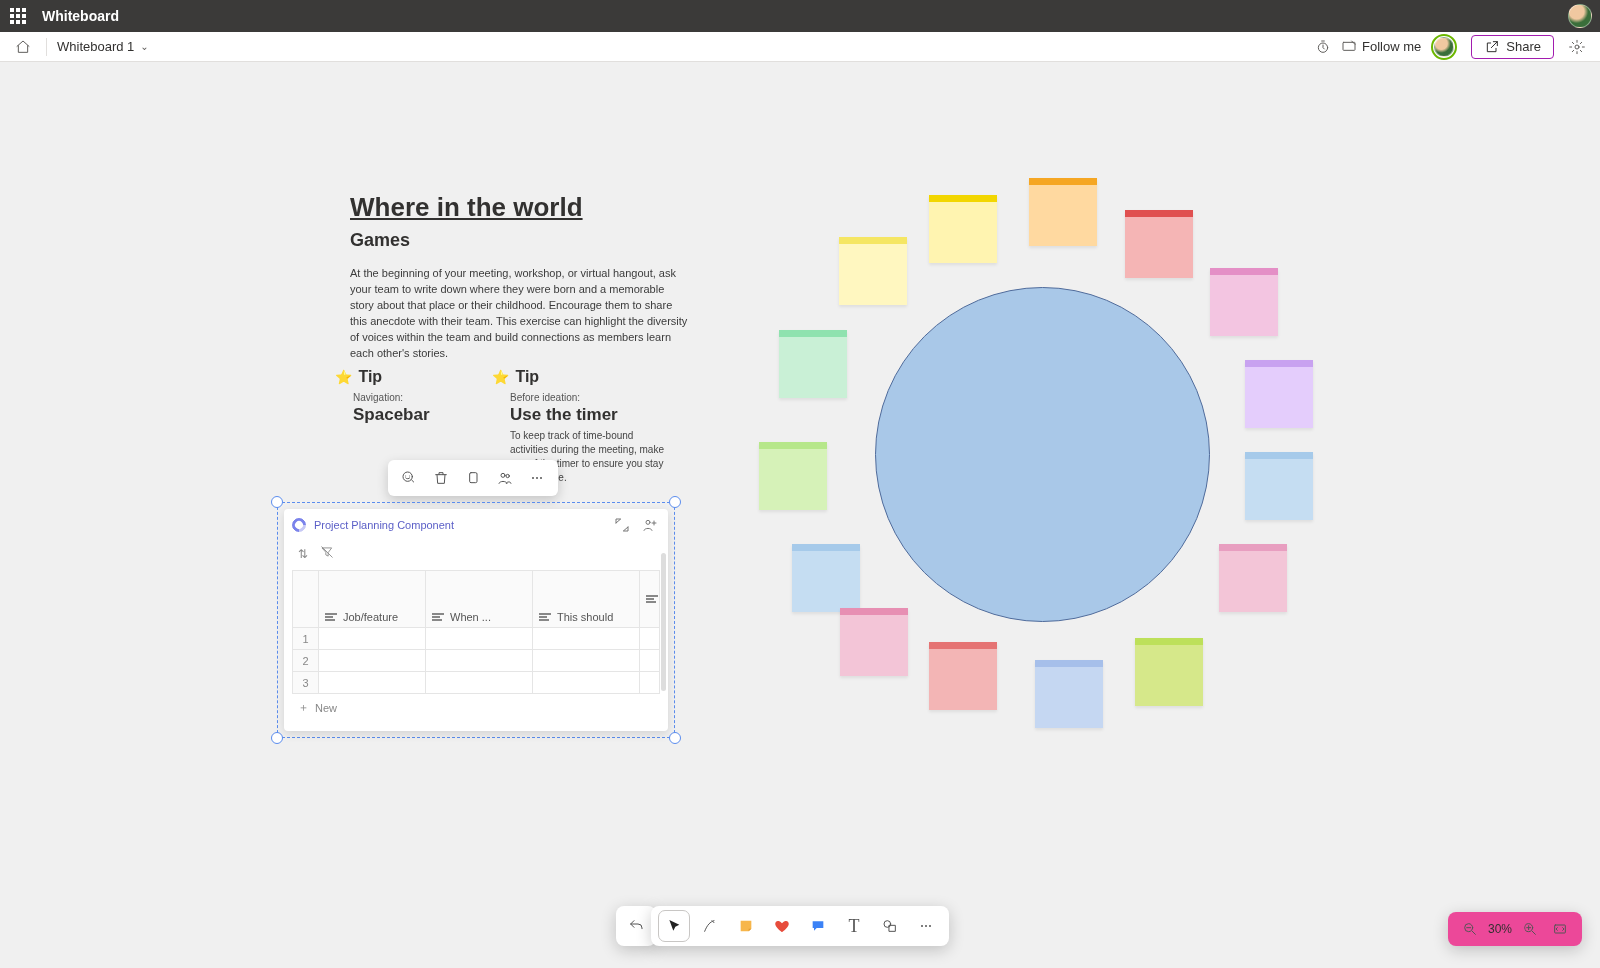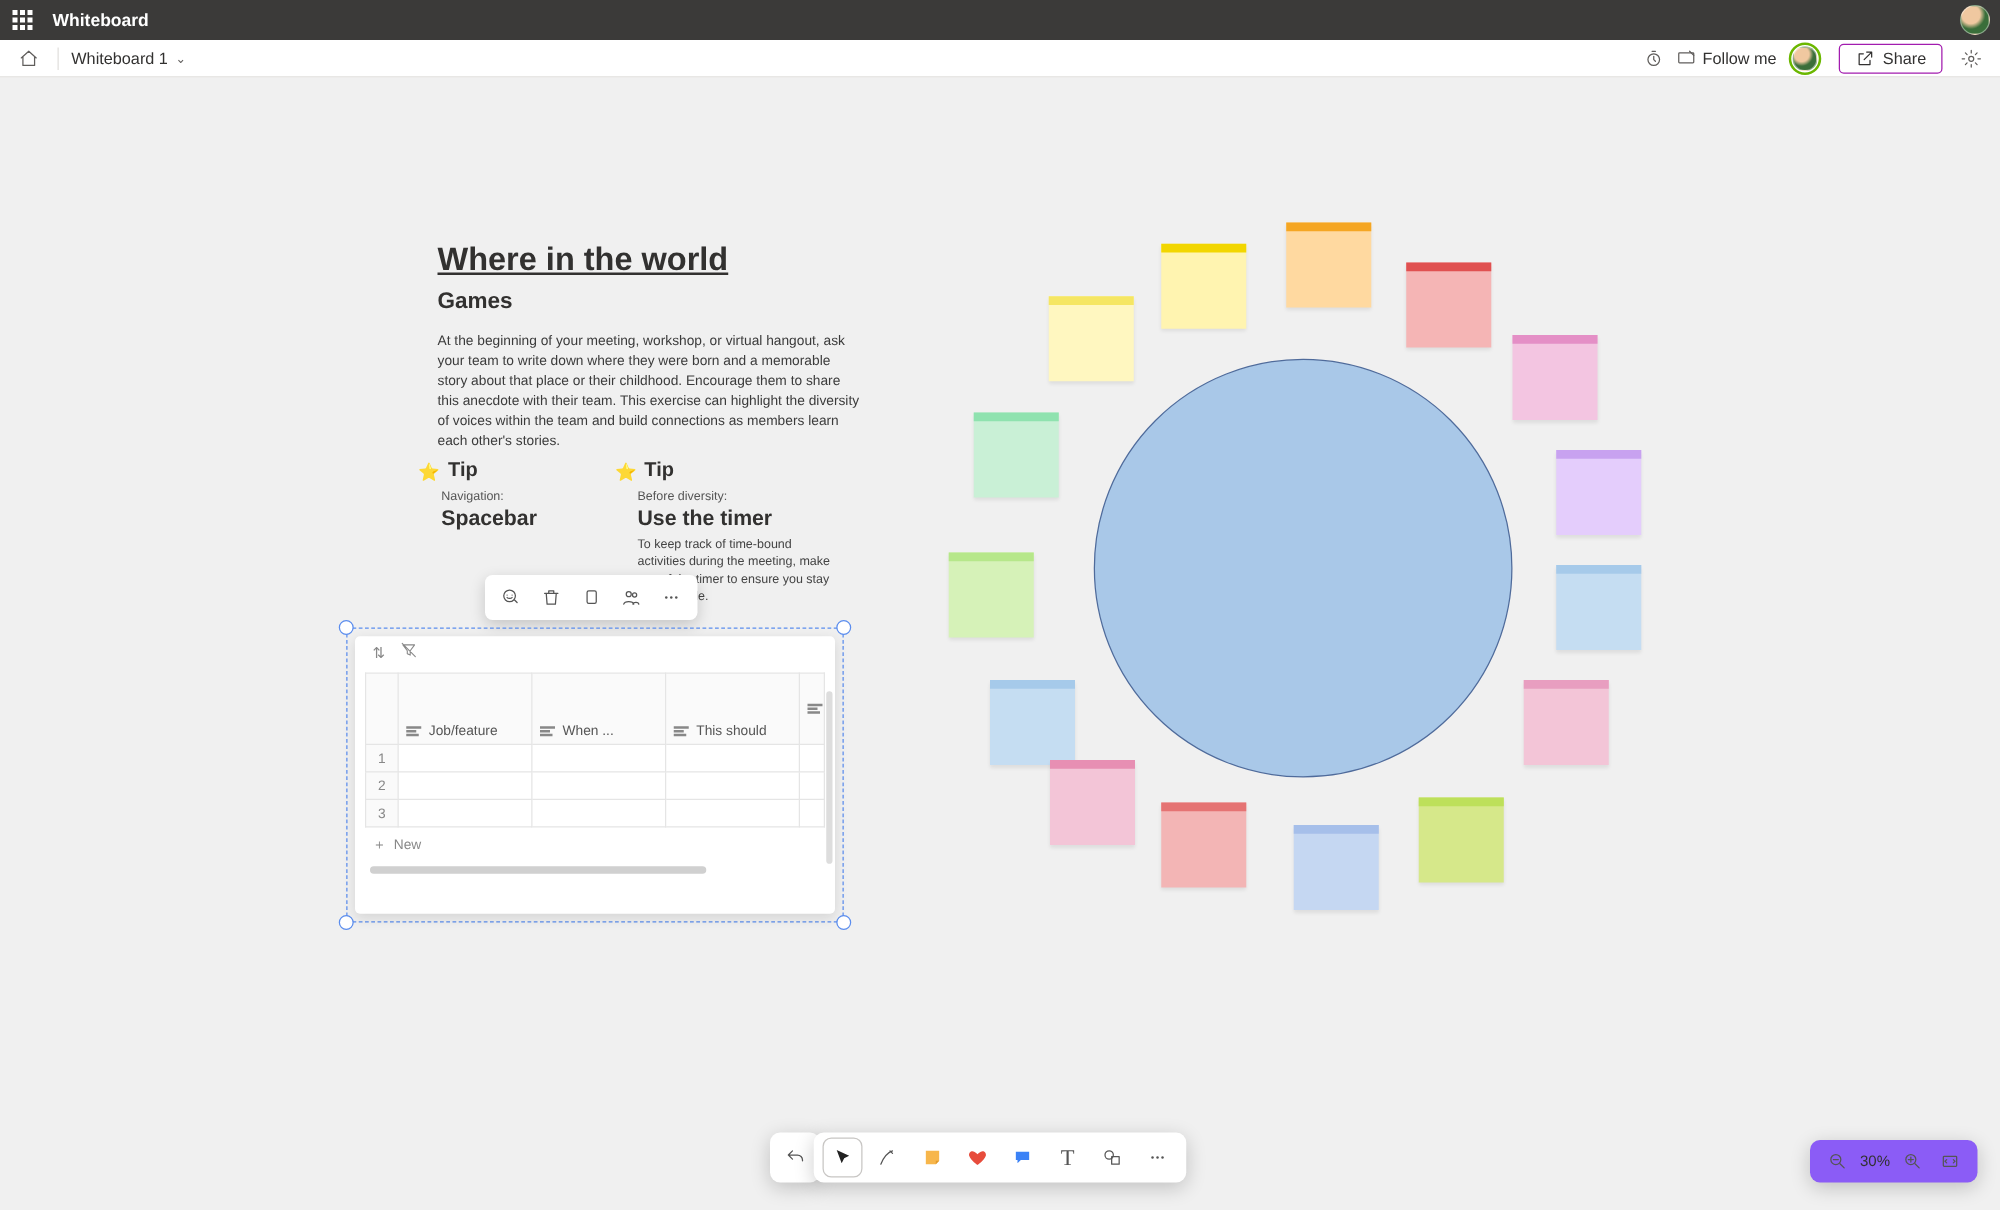--- a/index.html
+++ b/index.html
@@ -83,21 +83,21 @@
   .sticky{position:absolute;width:68px;height:68px;box-shadow:0 2px 3px rgba(0,0,0,.08);}
   .sticky .stripe{height:7px;width:100%;}
 
   
   .tool-tray{position:absolute;bottom:22px;left:50%;transform:translateX(-50%);display:flex;align-items:center;gap:6px;background:#fff;border-radius:8px;box-shadow:0 4px 16px rgba(0,0,0,.2);padding:5px 8px;}
   .tray-btn{width:30px;height:30px;display:flex;align-items:center;justify-content:center;cursor:pointer;border-radius:6px;color:#555;}
   .tray-btn.selected{outline:1px solid #c8c6c4;background:#fff;}
   .undo-tray{position:absolute;bottom:22px;left:50%;transform:translateX(calc(-50% - 164px));background:#fff;border-radius:8px;box-shadow:0 4px 16px rgba(0,0,0,.2);padding:5px;display:flex;}
 
   
-  .zoom-tray{position:absolute;bottom:22px;right:18px;display:flex;align-items:center;gap:6px;background:#8b5cf6;border-radius:8px;box-shadow:0 4px 16px rgba(0,0,0,.2);padding:5px 10px;font-size:12px;}
+  .zoom-tray{position:absolute;bottom:22px;right:18px;display:flex;align-items:center;gap:6px;background:#ec4899;border-radius:8px;box-shadow:0 4px 16px rgba(0,0,0,.2);padding:5px 10px;font-size:12px;}
   .zoom-tray .z{width:24px;height:24px;display:flex;align-items:center;justify-content:center;cursor:pointer;color:#555;}
 
   
   svg{width:16px;height:16px;}
   .stroke{fill:none;stroke:currentColor;stroke-width:1.5;stroke-linecap:round;stroke-linejoin:round;}
 </style>
 </head>
 <body>
 
 <div class="topbar">
@@ -180,21 +180,21 @@
       <div class="bold">Spacebar</div>
     </div>
   </div>
 
   <div class="tip" style="left:492px;top:306px;">
     <div class="tip-head">
       <span class="star">⭐</span>
       <span>Tip</span>
     </div>
     <div style="padding-left:18px">
-      <div class="label">Before diversity:</div>
+      <div class="label">Before ideation:</div>
       <div class="bold">Use the timer</div>
       <div class="desc">To keep track of time-bound activities during the meeting, make use of the timer to ensure you stay on schedule.</div>
     </div>
   </div>
 
   <div class="ctx-toolbar" style="left:388px;top:398px;">
     <div class="tb">
       <svg viewBox="0 0 24 24">
           <circle class="stroke" cx="10" cy="10" r="7"></circle>
           <path class="stroke" d="M7 9h.01M13 9h.01M7 12c1 1.5 5 1.5 6 0M16 15l3 3"></path>
@@ -225,20 +225,36 @@
         </svg>
     </div>
   </div>
 
   <div class="loop-wrap" style="left:277px;top:440px;width:398px;height:236px;">
     <div class="handle h-tl"></div>
     <div class="handle h-tr"></div>
     <div class="handle h-bl"></div>
     <div class="handle h-br"></div>
     <div class="loop-inner">
+      <div class="loop-head">
+        <div class="loop-logo"></div>
+        <span>Project Planning Component</span>
+        <div class="hspacer"></div>
+        <div class="loop-hicon">
+          <svg viewBox="0 0 24 24">
+              <path class="stroke" d="M9 3H3v6M15 21h6v-6M3 9l7-6M21 15l-7 6"></path>
+            </svg>
+        </div>
+        <div class="loop-hicon">
+          <svg viewBox="0 0 24 24">
+              <circle class="stroke" cx="9" cy="8" r="3"></circle>
+              <path class="stroke" d="M3 20c1-4 11-4 12 0M18 6v6M15 9h6"></path>
+            </svg>
+        </div>
+      </div>
       <div class="loop-tools">
         <span class="t">⇅</span>
         <span class="t">
           <svg viewBox="0 0 24 24" style="width:14px;height:14px">
               <path class="stroke" d="M4 5h16l-6 8v6l-4-2v-4zM3 3l18 18"></path>
             </svg>
         </span>
       </div>
       <div class="loop-table">
         <table class="ltable">

